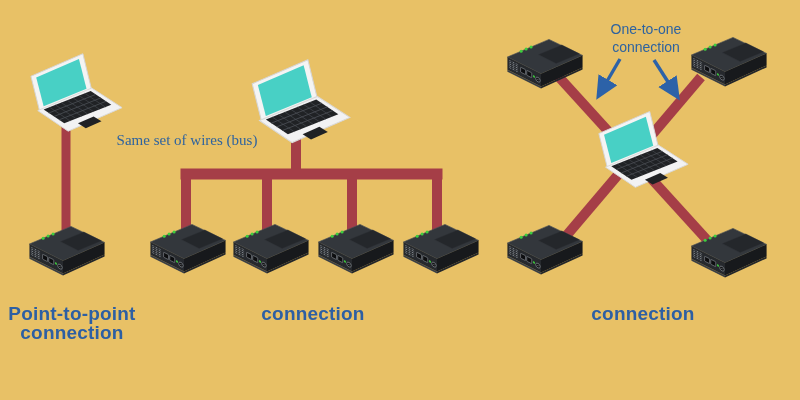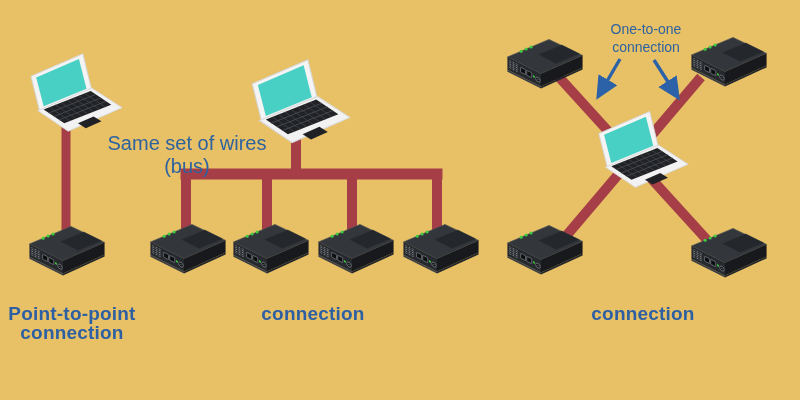--- a/index.html
+++ b/index.html
@@ -10,21 +10,21 @@
   body{font-family:"Liberation Sans",sans-serif;}
   .canvas{position:relative;width:800px;height:400px;background:var(--background);overflow:hidden;}
   .layer{position:absolute;left:0;top:0;}
   .icon{position:absolute;z-index:2;}
   .wires{z-index:1;}
   .wire{stroke:var(--wire);fill:none;}
   .arrow{stroke:var(--arrow);stroke-width:3.4;fill:none;}
   .txt{position:absolute;z-index:3;text-align:center;color:var(--label-text);}
   .section-label{font-size:19px;font-weight:bold;line-height:19px;letter-spacing:.2px;}
   .note{color:var(--note-text);font-weight:normal;}
-  .note-bus{font-size:20px;}
+  .note-bus{font-size:15px;font-family:Liberation Serif, serif;}
   .note-oto{font-size:14px;line-height:17.5px;}
 </style>
 </head>
 <body>
 
 <div class="canvas">
 
   <svg width="0" height="0" style="position:absolute">
     <defs>
       <pattern id="vent" width="1.8" height="2.3" patternUnits="userSpaceOnUse">

